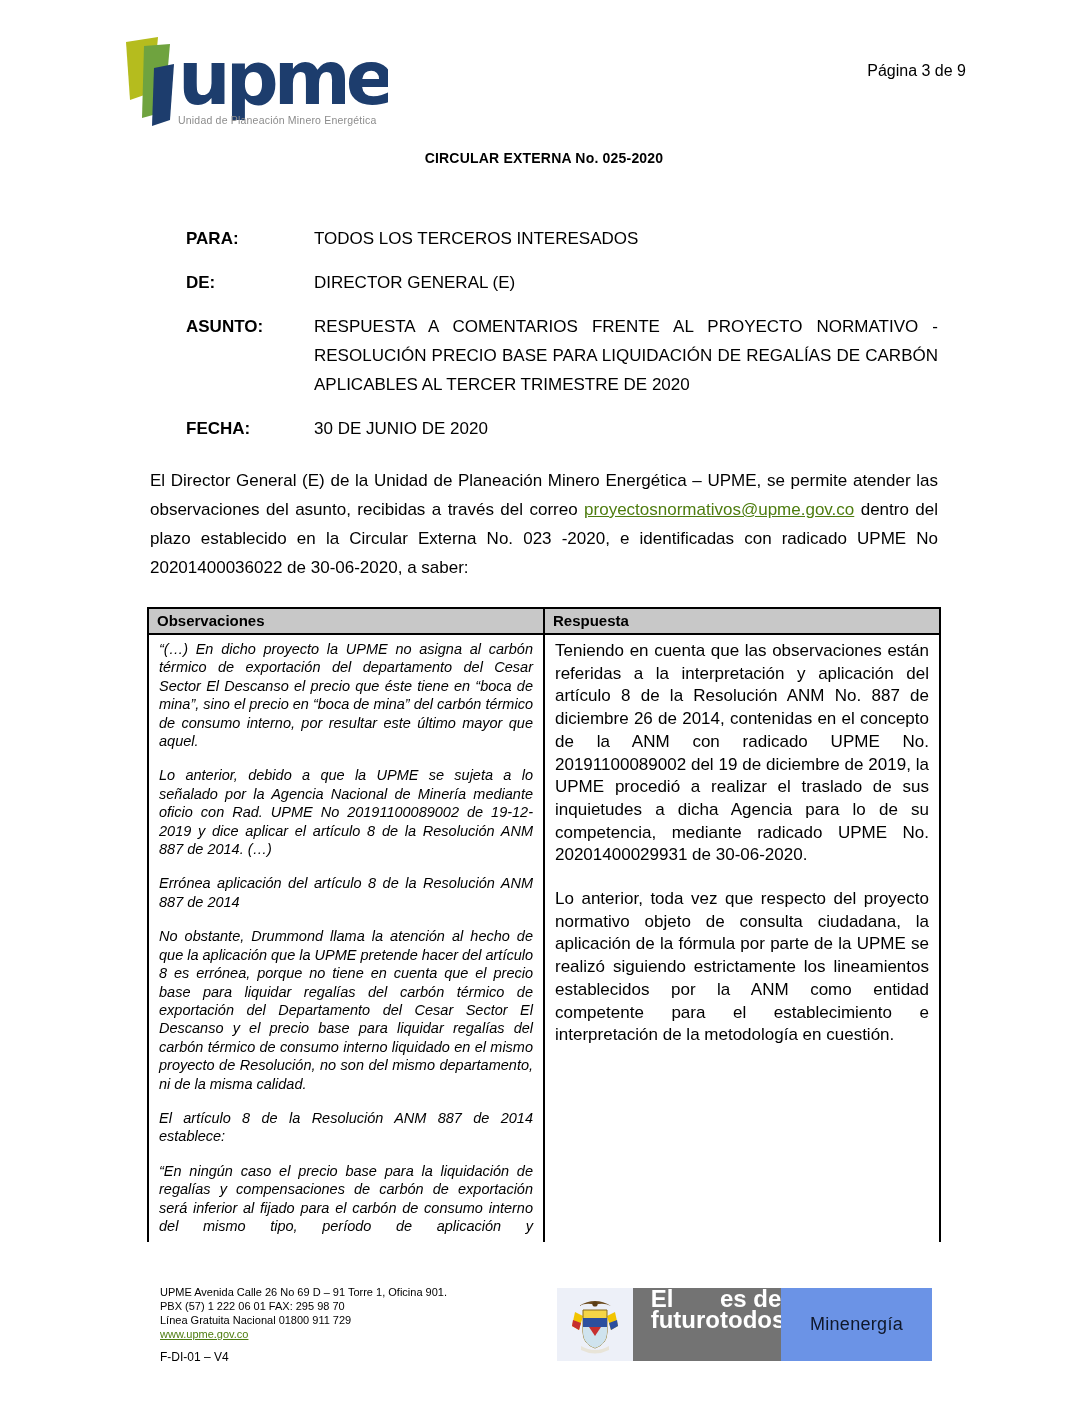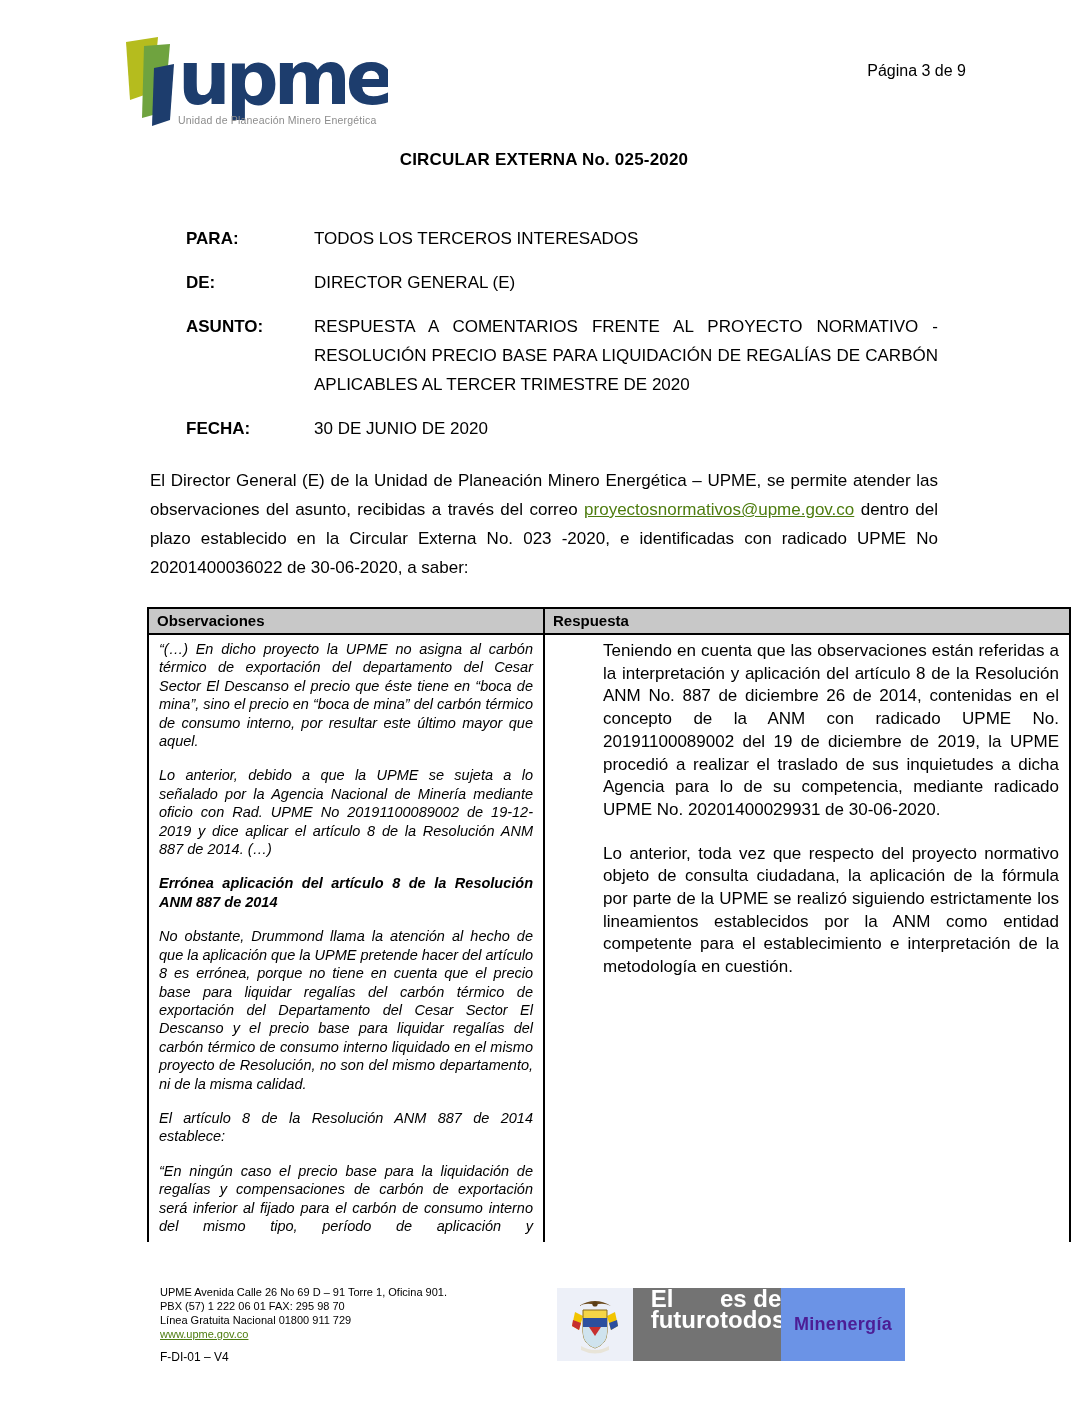--- a/index.html
+++ b/index.html
@@ -18,77 +18,77 @@
     font-size: 10.5px; color: #8c8c8c; letter-spacing: 0.2px; white-space: nowrap;
   }
   .page-number {
     position: absolute; top: 62px; right: 122px;
     font-size: 16px; color: #000;
   }
 
   
   .doc-title {
     position: absolute; left: 0; top: 150px; width: 100%;
-    text-align: center; font-size: 17px; font-weight: bold; letter-spacing: 0.2px;
+    text-align: center; font-size: 14px; font-weight: bold; letter-spacing: 0.2px;
   }
 
   
   .meta { position: absolute; left: 150px; top: 224px; width: 788px; }
   .meta-row { display: flex; margin-bottom: 15px; margin-left: 36px; }
   .meta-label { width: 128px; flex: 0 0 128px; font-weight: bold; font-size: 17px; line-height: 29px; }
   .meta-value { flex: 1; font-size: 17px; line-height: 29px; text-align: justify; }
 
   
   .intro {
     position: absolute; left: 150px; top: 466px; width: 788px;
     font-size: 17px; line-height: 29px; text-align: justify;
   }
   a.doc-link { color: #4d7c0f; text-decoration: underline; cursor: pointer; }
 
   
   .obs-table {
-    position: absolute; left: 147px; top: 607px; width: 924px; height: 635px;
+    position: absolute; left: 147px; top: 607px; width: 794px; height: 635px;
     border: 2px solid #000; border-bottom: none;
     display: flex; flex-direction: column;
   }
   .obs-head { display: flex; flex: 0 0 26px; background: #c8c8c8; border-bottom: 2px solid #000; }
   .obs-head .hcell {
     font-weight: bold; font-size: 15px; line-height: 24px; padding: 0 8px;
   }
-  .obs-body { display: flex; flex: 1 1 auto; overflow: hidden; gap: 48px; }
+  .obs-body { display: flex; flex: 1 1 auto; overflow: hidden; }
   .col-obs  { width: 396px; flex: 0 0 396px; border-right: 2px solid #000; }
   .col-resp { flex: 1 1 auto; }
   .cell { padding: 5px 10px 0 10px; overflow: hidden; height: 100%; }
   .col-obs .cell p {
     font-style: italic; font-size: 14.5px; line-height: 18.4px;
     text-align: justify; margin-bottom: 16px;
   }
-  .col-obs .cell p.p-bold { font-weight: bold; margin-top: 16px; }
+  .col-obs .cell p.p-bold { font-weight: normal; margin-top: 16px; }
   .col-obs .cell p.p-cut { text-align-last: justify; margin-bottom: 0; }
   .col-resp .cell p {
     font-size: 17px; line-height: 22.7px; text-align: justify; margin-bottom: 21px;
   }
 
   
   .footer-info { position: absolute; left: 160px; top: 1286px; width: 380px; font-size: 11px; line-height: 13px; }
   .footer-info .addr-line { margin-bottom: 1px; }
   .footer-info a { font-size: 11px; }
   .form-code { position: absolute; left: 160px; top: 1350px; font-size: 12px; }
 
   .gov-banner { position: absolute; left: 557px; top: 1288px; height: 73px; display: flex; }
   .crest-box { width: 76px; background: #edf0f8; display: flex; align-items: center; justify-content: center; }
   .slogan-box {
     width: 148px; background: #737373; color: #fff;
     display: flex; flex-direction: row; justify-content: center; padding-left: 22px;
     font-weight: bold; font-size: 24px; line-height: 21px;
   }
   .ministry-box {
-    width: 124px; background: #6b93e6; color: #4c1d95;
+    width: 151px; background: #6b93e6; color: #0f172a;
     display: flex; align-items: center; justify-content: center;
-    font-weight: bold; font-size: 18px; letter-spacing: 0.3px;
+    font-weight: normal; font-size: 18px; letter-spacing: 0.3px;
   }
 </style>
 </head>
 <body>
 
 <div class="page">
 
   <div class="logo">
     <svg width="270" height="110" viewBox="0 0 270 110">
       <polygon points="8,6 40,1 35,56 12,64" fill="#b5bc1e"></polygon>

